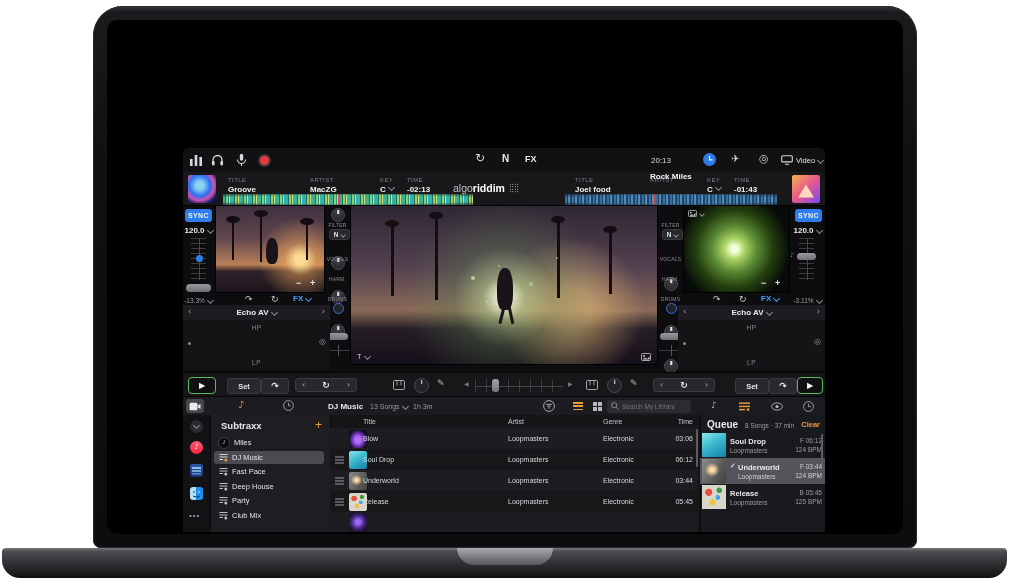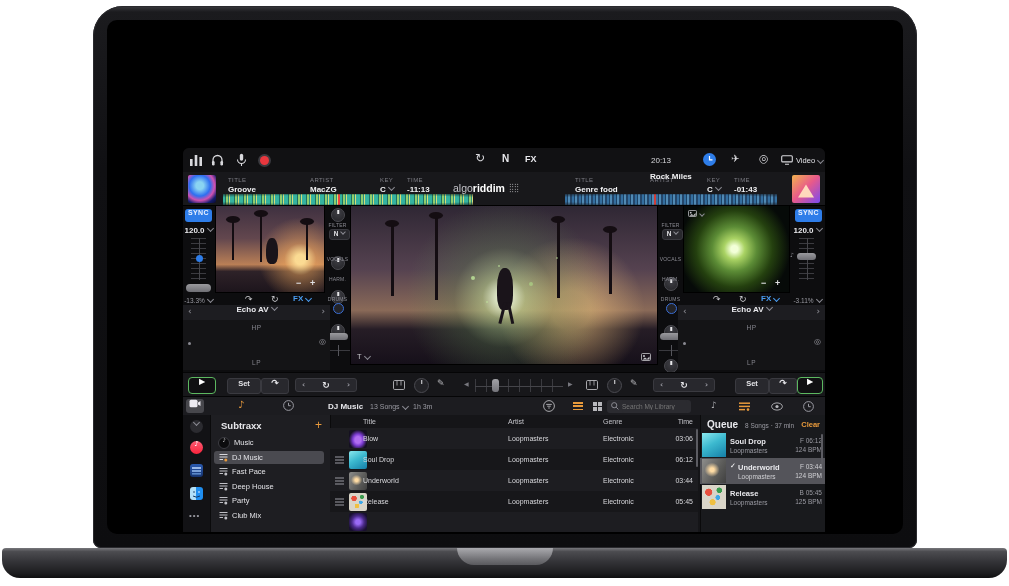--- a/index.html
+++ b/index.html
@@ -1,18 +1,18 @@
 <!DOCTYPE html>
 <html><head>
 <meta charset="utf-8">
 <style>
   html,body{margin:0;padding:0;background:#ffffff;width:1009px;height:586px;overflow:hidden;
     font-family:"Liberation Sans",sans-serif;-webkit-font-smoothing:antialiased;}
   .ab{position:absolute}
-  .ctr{display:flex;justify-content:center}
+  .ctr{display:flex;align-items:center;justify-content:center}
   .flex{display:flex;align-items:center}
   .glyph{font-family:"DejaVu Sans",sans-serif;line-height:1}
   
   .lid{position:absolute;left:93px;top:6px;width:824px;height:542px;
     background:linear-gradient(180deg,#3a3a3e 0,#1b1b1e 6px,#101013 30%,#0d0d0f 100%);
     border-radius:30px 30px 8px 8px;box-shadow:inset 0 0 0 1px #2a2a2e;}
   .screen{position:absolute;left:14px;top:14px;width:796px;height:514px;background:#000;border-radius:10px;overflow:hidden;}
   .brand{position:absolute;left:0;top:524px;width:100%;text-align:center;color:#97979b;font-size:13px;font-weight:700;letter-spacing:.3px}
   .base{position:absolute;left:2px;top:548px;width:1005px;height:30px;border-radius:4px 4px 18px 18px;
     background:linear-gradient(180deg,#77777b 0,#4c4c50 12%,#343438 45%,#1c1c1e 85%,#0e0e0f 100%);}
@@ -142,33 +142,33 @@
 
       <div class="deckhead">
         <div class="ab art artDeckL" style="left:5px;top:3px;width:28px;height:28px"></div>
         <div class="ab lbl" style="left:45px;top:5px">TITLE</div>
         <div class="ab val" style="left:45px;top:13px">Groove</div>
         <div class="ab lbl" style="left:127px;top:5px">ARTIST</div>
         <div class="ab val" style="left:127px;top:13px">MacZG</div>
         <div class="ab lbl" style="left:197px;top:5px">KEY</div>
         <div class="ab val" style="left:197px;top:13px"><span>C</span><span class="chv"></span></div>
         <div class="ab lbl" style="left:224px;top:5px">TIME</div>
-        <div class="ab val" style="left:224px;top:13px">-11:13</div>
+        <div class="ab val" style="left:224px;top:13px">-02:13</div>
         <div class="ab wave" style="left:40px;top:22px;width:250px">
             <span class="playhead" style="left:115px"></span>
           </div>
 
         <div class="ab flex" style="left:270px;top:10px">
           <span style="font-size:10.5px;color:#c2c2c8">algo</span>
             <span style="font-size:10.5px;color:#fff;font-weight:700">riddim</span>
           <span style="width:10px;height:10px;margin-left:4px;background-image:radial-gradient(#e8e8ec 34%,transparent 36%);background-size:2.5px 2.5px"></span>
         </div>
 
         <div class="ab lbl" style="left:392px;top:5px">TITLE</div>
-        <div class="ab val" style="left:392px;top:13px">Genre food</div>
+        <div class="ab val" style="left:392px;top:13px">Joel food</div>
         <div class="ab lbl" style="left:467px;top:5px">ARTIST</div>
         <div class="ab val" style="left:467px;top:0">Rock Miles</div>
         <div class="ab lbl" style="left:524px;top:5px">KEY</div>
         <div class="ab val" style="left:524px;top:13px"><span>C</span><span class="chv"></span></div>
         <div class="ab lbl" style="left:551px;top:5px">TIME</div>
         <div class="ab val" style="left:551px;top:13px">-01:43</div>
         <div class="ab wave waveR" style="left:382px;top:22px;width:212px">
             <span class="playhead" style="left:89px"></span>
           </div>
         <div class="ab art artDeckR" style="left:609px;top:3px;width:28px;height:28px"></div>
@@ -464,21 +464,21 @@
           </div>
         <div class="ab" style="left:6px;top:96px;font-size:8px;color:#9a9aa2;letter-spacing:1px">•••</div>
       </div>
 
       <div class="ab" style="left:27px;top:267px;width:120px;height:117px;background:#1e1e22;border-left:1px solid #0a0a0b;box-sizing:border-box">
         <div class="ab" style="left:10px;top:5px;font-size:9.5px;font-weight:700">Subtraxx</div>
         <div class="ab orange" style="right:8px;top:3px;font-size:12px;font-weight:400">+</div>
       </div>
       <div class="plrow" style="top:288px">
         <span class="ctr glyph" style="width:10px;height:10px;border-radius:50%;background:#0c0c0e;border:1px solid #3c3c42;font-size:5px;color:#fff;margin:0 4px 0 4px">♪</span>
-        <span>Music</span>
+        <span>Miles</span>
       </div>
       <div class="plrow" style="top:302.5px;background:#4a4a50">
         <span style="margin:0 4px 0 5px">
             <svg width="9" height="9" viewBox="0 0 9 9">
               <line x1="0.5" y1="1.5" x2="8.5" y2="1.5" stroke="#d8d8dc" stroke-width="1"></line>
               <line x1="0.5" y1="4" x2="8.5" y2="4" stroke="#d8d8dc" stroke-width="1"></line>
               <line x1="0.5" y1="6.5" x2="4" y2="6.5" stroke="#d8d8dc" stroke-width="1"></line>
               <circle cx="6.8" cy="7" r="1.5" fill="#e89a3c"></circle>
             </svg>
           </span>

